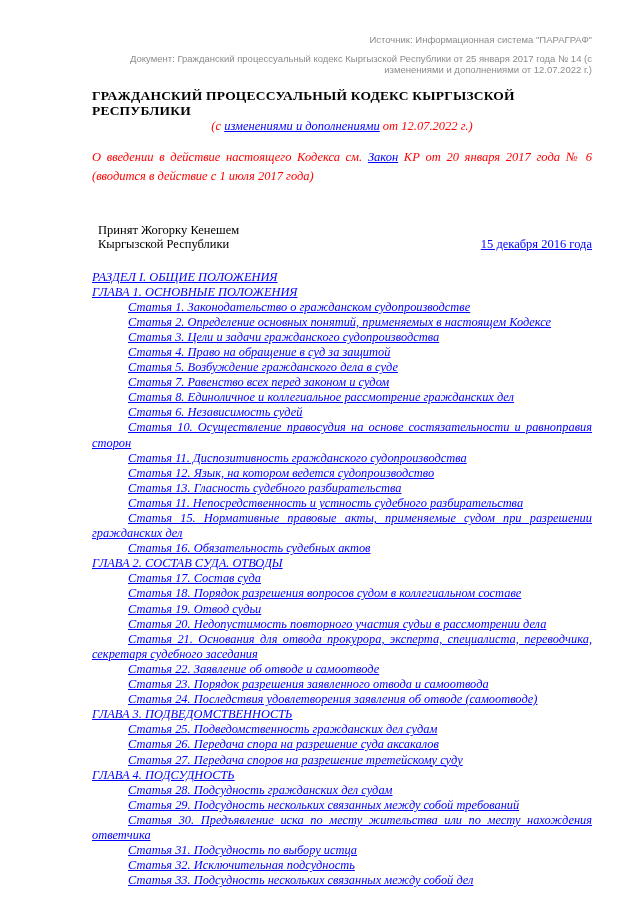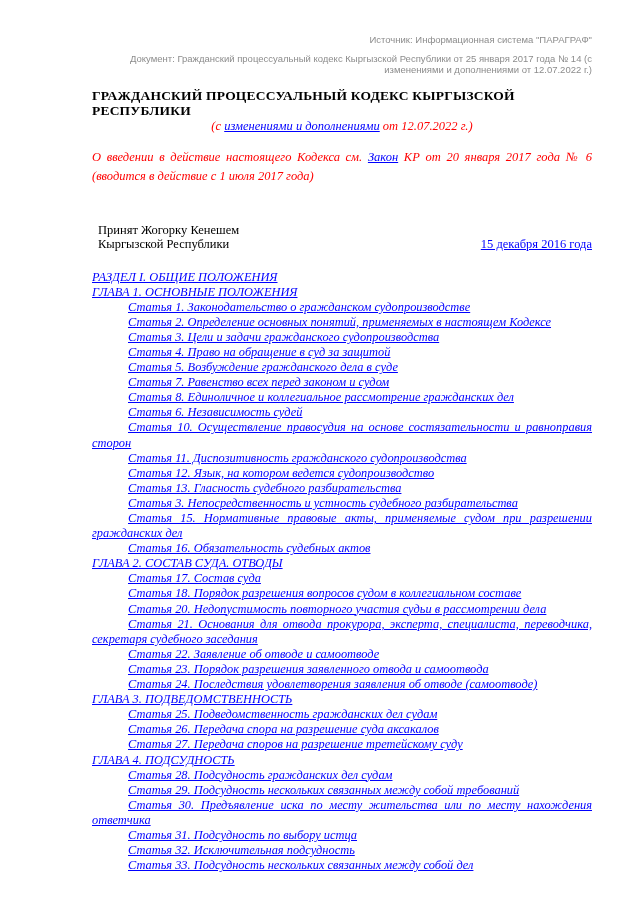--- a/index.html
+++ b/index.html
@@ -134,26 +134,27 @@
       <p class="article"><a href="#">Статья 3. Цели и задачи гражданского судопроизводства</a></p>
       <p class="article"><a href="#">Статья 4. Право на обращение в суд за защитой</a></p>
       <p class="article"><a href="#">Статья 5. Возбуждение гражданского дела в суде</a></p>
       <p class="article"><a href="#">Статья 7. Равенство всех перед законом и судом</a></p>
       <p class="article"><a href="#">Статья 8. Единоличное и коллегиальное рассмотрение гражданских дел</a></p>
       <p class="article"><a href="#">Статья 6. Независимость судей</a></p>
       <p class="article"><a href="#">Статья 10. Осуществление правосудия на основе состязательности и равноправия сторон</a></p>
       <p class="article"><a href="#">Статья 11. Диспозитивность гражданского судопроизводства</a></p>
       <p class="article"><a href="#">Статья 12. Язык, на котором ведется судопроизводство</a></p>
       <p class="article"><a href="#">Статья 13. Гласность судебного разбирательства</a></p>
-      <p class="article"><a href="#">Статья 3. Непосредственность и устность судебного разбирательства</a></p>
+      <p class="article"><a href="#">Статья 11. Непосредственность и устность судебного разбирательства</a></p>
       <p class="article"><a href="#">Статья 15. Нормативные правовые акты, применяемые судом при разрешении гражданских дел</a></p>
       <p class="article"><a href="#">Статья 16. Обязательность судебных актов</a></p>
       <p class="chapter"><a href="#">ГЛАВА 2. СОСТАВ СУДА. ОТВОДЫ</a></p>
       <p class="article"><a href="#">Статья 17. Состав суда</a></p>
       <p class="article"><a href="#">Статья 18. Порядок разрешения вопросов судом в коллегиальном составе</a></p>
+      <p class="article"><a href="#">Статья 19. Отвод судьи</a></p>
       <p class="article"><a href="#">Статья 20. Недопустимость повторного участия судьи в рассмотрении дела</a></p>
       <p class="article"><a href="#">Статья 21. Основания для отвода прокурора, эксперта, специалиста, переводчика, секретаря судебного заседания</a></p>
       <p class="article"><a href="#">Статья 22. Заявление об отводе и самоотводе</a></p>
       <p class="article"><a href="#">Статья 23. Порядок разрешения заявленного отвода и самоотвода</a></p>
       <p class="article"><a href="#">Статья 24. Последствия удовлетворения заявления об отводе (самоотводе)</a></p>
       <p class="chapter"><a href="#">ГЛАВА 3. ПОДВЕДОМСТВЕННОСТЬ</a></p>
       <p class="article"><a href="#">Статья 25. Подведомственность гражданских дел судам</a></p>
       <p class="article"><a href="#">Статья 26. Передача спора на разрешение суда аксакалов</a></p>
       <p class="article"><a href="#">Статья 27. Передача споров на разрешение третейскому суду</a></p>
       <p class="chapter"><a href="#">ГЛАВА 4. ПОДСУДНОСТЬ</a></p>

